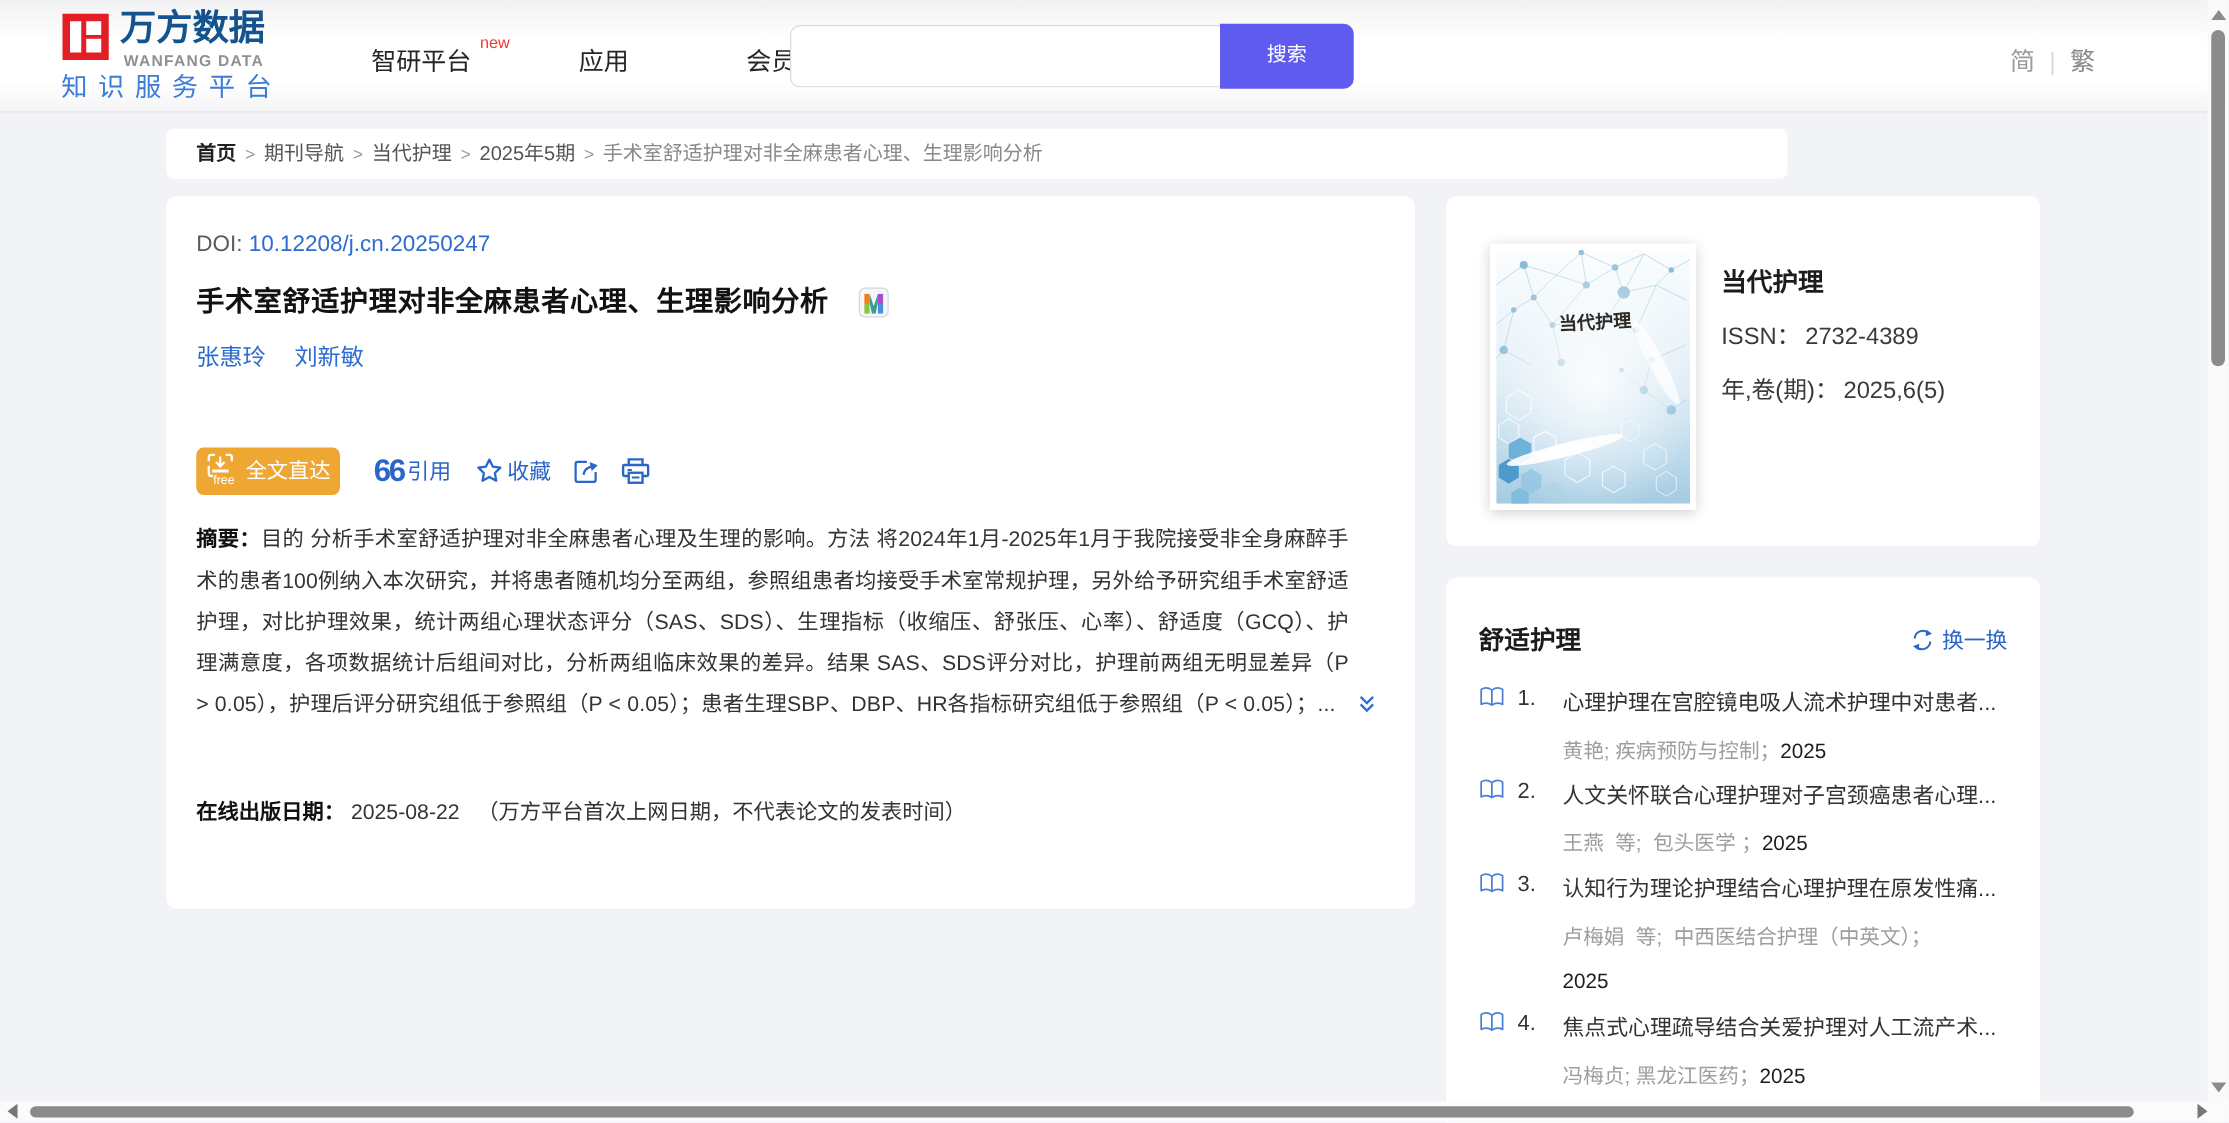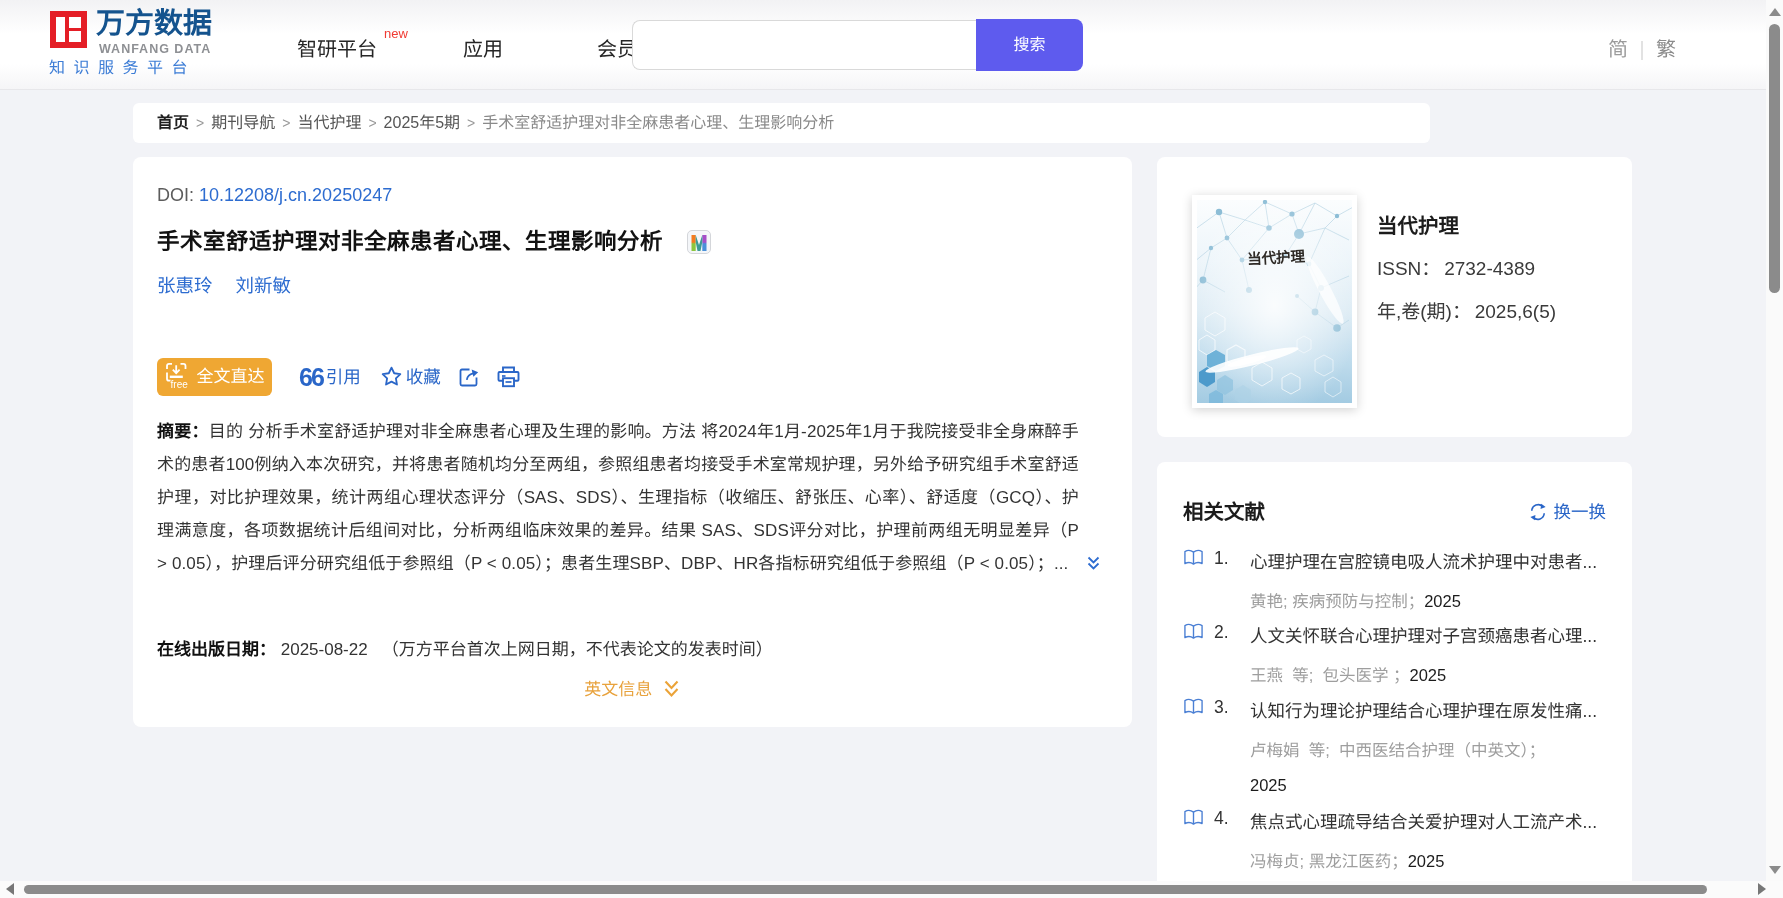--- a/index.html
+++ b/index.html
@@ -15,21 +15,21 @@
   
   #header {
     position:absolute; left:0; top:0; width:1783px; height:90px;
     background:linear-gradient(180deg,#f2f2f4 0%,#ffffff 38%,#ffffff 72%,#f5f5f7 100%);
     border-bottom:1px solid #e7e7ea;
   }
   #logo-icon { position:absolute; left:50px; top:11px; width:37px; height:37px; background:#e41e26; }
   #logo-icon .w { position:absolute; background:#fff; }
   #logo-cn { position:absolute; left:96px; top:9px; font-size:29px; line-height:1; font-weight:bold; color:#14538e; }
   #logo-en { position:absolute; left:99px; top:43px; font-size:12.5px; line-height:1; font-weight:bold; color:#8e9094; letter-spacing:1.0px; }
-  #logo-sub { position:absolute; left:49px; top:60px; font-size:16px; line-height:1; color:#3d7dd6; letter-spacing:8.5px; font-weight:500; }
+  #logo-sub { position:absolute; left:49px; top:60px; font-size:21px; line-height:1; color:#3d7dd6; letter-spacing:8.5px; font-weight:500; }
   .navitem { position:absolute; top:33px; font-size:20px; color:#262626; }
   #nav-new { position:absolute; left:384px; top:26px; font-size:13px; color:#f03b33; }
   #search-input {
     position:absolute; left:632px; top:20px; width:344px; height:50px;
     background:#fff; border:1px solid #d9d9d9; border-right:none;
     border-radius:8px 0 0 8px;
   }
   #search-btn {
     position:absolute; left:976px; top:19px; width:107px; height:52px;
     background:#5e5bee; border-radius:0 8px 8px 0; color:#fff;
@@ -185,26 +185,20 @@
         </svg></span>
     </div>
     <div id="abstract"><b>摘要：</b>目的 分析手术室舒适护理对非全麻患者心理及生理的影响。方法 将2024年1月-2025年1月于我院接受非全身麻醉手术的患者100例纳入本次研究，并将患者随机均分至两组，参照组患者均接受手术室常规护理，另外给予研究组手术室舒适护理，对比护理效果，统计两组心理状态评分（SAS、SDS）、生理指标（收缩压、舒张压、心率）、舒适度（GCQ）、护理满意度，各项数据统计后组间对比，分析两组临床效果的差异。结果 SAS、SDS评分对比，护理前两组无明显差异（P &gt; 0.05），护理后评分研究组低于参照组（P &lt; 0.05）；患者生理SBP、DBP、HR各指标研究组低于参照组（P &lt; 0.05）；...</div>
     <svg id="abs-chev" width="17" height="17" viewBox="0 0 17 17" style="position:absolute; left:952px; top:398px;">
       <g fill="none" stroke="#2d6cd0" stroke-width="1.8">
         <path d="M3.5 2.5 L8.5 7.5 L13.5 2.5"></path>
         <path d="M3.5 8.5 L8.5 13.5 L13.5 8.5"></path>
       </g>
     </svg>
     <div id="pubdate"><b>在线出版日期：</b>&nbsp;2025-08-22&nbsp;&nbsp;&nbsp;（万方平台首次上网日期，不代表论文的发表时间）</div>
-    <div id="en-link">英文信息&nbsp; <svg width="19" height="20" viewBox="0 0 19 20" style="vertical-align:-4px;">
-        <g fill="none" stroke="#eba338" stroke-width="2.1">
-          <path d="M3.5 2.5 L9.5 9 L15.5 2.5"></path>
-          <path d="M3.5 10 L9.5 16.5 L15.5 10"></path>
-        </g>
-      </svg></div>
   </div>
 
   <div class="card" id="journal-card">
     <div id="cover-wrap">
       <svg width="155" height="203" viewBox="0 0 155 203">
         <defs>
           <linearGradient id="cbg" x1="0" y1="0" x2="0" y2="1">
             <stop offset="0" stop-color="#fbfdfe"></stop>
             <stop offset="0.3" stop-color="#edf5fa"></stop>
             <stop offset="0.55" stop-color="#dcebf4"></stop>
@@ -266,21 +260,21 @@
         <ellipse cx="128" cy="90" rx="38" ry="6" fill="#ffffff" opacity="0.75" transform="rotate(62 128 90)"></ellipse>
         <text x="50" y="63" font-size="14.5" font-weight="bold" fill="#2e2a26" font-family="Liberation Sans,sans-serif" transform="rotate(-3 75 56)">当代护理</text>
       </svg>
     </div>
     <div id="journal-name">当代护理</div>
     <div id="journal-issn">ISSN： 2732-4389</div>
     <div id="journal-vol">年,卷(期)： 2025,6(5)</div>
   </div>
 
   <div class="card" id="related-card">
-    <div id="related-title">相关文献</div>
+    <div id="related-title">舒适护理</div>
     <div id="change-link"><svg width="18" height="18" viewBox="0 0 20 20" style="vertical-align:-3px;margin-right:7px;">
         <g fill="none" stroke="#2a66c8" stroke-width="1.8">
           <path d="M3.1 8.6 A7.1 7.1 0 0 1 15.3 4.0"></path>
           <path d="M16.9 11.4 A7.1 7.1 0 0 1 4.7 16.0"></path>
         </g>
         <path d="M13.6 0.8 L18.5 4.4 L12.8 6.6 Z" fill="#2a66c8"></path>
         <path d="M6.4 19.2 L1.5 15.6 L7.2 13.4 Z" fill="#2a66c8"></path>
       </svg>换一换</div>
     <div class="rel-item" style="top:86px;">
       <span class="rel-icon"><svg width="21" height="18" viewBox="0 0 24 21">

